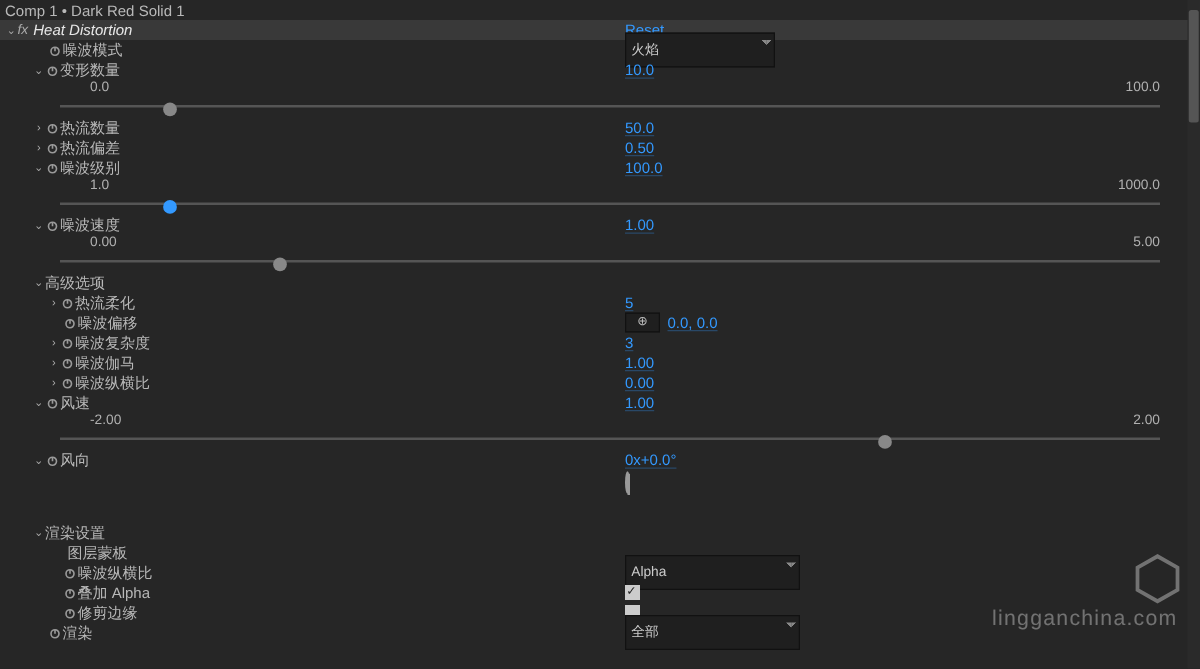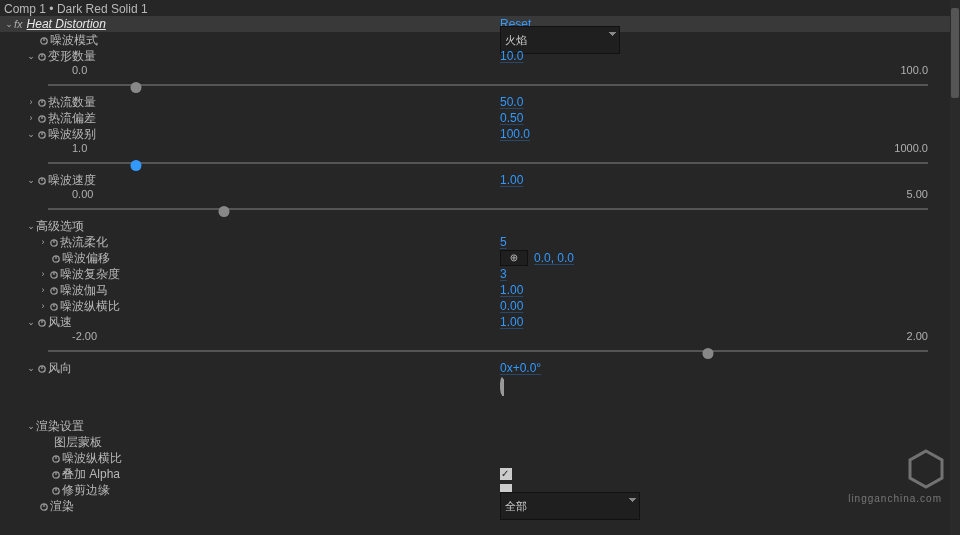--- a/index.html
+++ b/index.html
@@ -1,20 +1,20 @@
 <!DOCTYPE html>
 <html><head>
 <meta charset="utf-8">
 <style>
 * { margin:0; padding:0; box-sizing:border-box; font-family:"Segoe UI",Arial,sans-serif; }
 body { background:#262626; color:#b8b8b8; font-size:12px; width:960px; height:535px; overflow:hidden; position:relative; }
 .row { display:flex; align-items:center; height:16px; line-height:16px; padding-left:4px; }
 .title-row { color:#b8b8b8; padding:2px 4px; height:16px; }
 .effect-hdr { background:#393939; color:#e8e8e8; height:16px; display:flex; align-items:center; padding-left:4px; }
-.effect-hdr .name { font-style:italic; text-decoration:underline; }
+.effect-hdr .name { font-style:italic; }
 .tw { font-size:9px; display:inline-block; width:10px; text-align:center; color:#aaa; cursor:pointer; }
 .exp { font-size:9px; display:inline-block; width:10px; text-align:center; color:#aaa; cursor:pointer; }
 .sw { display:inline-block; width:12px; text-align:center; color:#999; position:relative; }
 .sw svg { vertical-align:middle; }
 .label { color:#b8b8b8; display:inline-block; }
 .val { color:#3399ff; cursor:pointer; text-decoration:underline; text-decoration-color:rgba(51,153,255,0.3); text-underline-offset:2px; }
 .left-col { display:inline-flex; align-items:center; }
 .right-col { position:absolute; left:500px; display:inline-flex; align-items:center; }
 .reset { color:#3399ff; cursor:pointer; }
 select { background:#1f1f1f; color:#ccc; border:1px solid #111; font-size:11px; height:28px; padding:0 18px 0 4px; appearance:none; -webkit-appearance:none; background-image:linear-gradient(45deg,transparent 50%,#888 50%),linear-gradient(135deg,#888 50%,transparent 50%); background-position:right 6px top 5px,right 2px top 5px; background-size:4px 4px,4px 4px; background-repeat:no-repeat; }
@@ -33,21 +33,21 @@
 .target-btn { width:28px; height:16px; background:#1f1f1f; border:1px solid #111; display:inline-flex; align-items:center; justify-content:center; color:#bbb; font-size:10px; margin-right:6px; cursor:pointer; }
 .angle-dial { width:34px; height:34px; border:2px solid #999; border-radius:50%; position:relative; }
 .angle-dial::after { content:""; position:absolute; left:50%; top:0; width:2px; height:17px; background:#999; transform-origin:bottom; }
 .ind22 { padding-left:22px; }
 .ind34 { padding-left:34px; }
 .ind46 { padding-left:46px; }
 .ind50 { padding-left:50px; }
 .fx { color:#aaa; font-style:italic; margin-right:4px; font-size:11px; }
 .watermark { position:absolute; right:18px; bottom:30px; opacity:.35; color:#fff; text-align:right; pointer-events:none; }
 .watermark .big { font-size:30px; font-weight:300; letter-spacing:2px; }
-.watermark .sm { font-size:10px; letter-spacing:1px; }
+.watermark .sm { font-size:17px; letter-spacing:1px; }
 .scrollbar { position:absolute; right:0; top:0; bottom:0; width:10px; background:#2a2a2a; }
 .scrollbar .sthumb { position:absolute; left:1px; right:1px; top:8px; height:90px; background:#555; border-radius:2px; cursor:pointer; }
 </style>
 </head>
 <body>
 
 <div class="title-row">
   <span>Comp 1 • Dark Red Solid 1</span>
 </div>
 
@@ -302,20 +302,23 @@
   </span>
 </div>
 
 <div class="row">
   <span class="left-col ind46">
     <span class="sw"><svg width="10" height="10">
           <circle cx="5" cy="5" r="3.2" fill="none" stroke="#999" stroke-width="1.3"></circle>
           <line x1="5" y1="5" x2="5" y2="2" stroke="#999" stroke-width="1.3"></line>
         </svg></span>
     <span class="label">噪波纵横比</span>
+  </span>
+  <span class="right-col">
+    <select class="sel-med"><option>Alpha</option></select>
   </span>
 </div>
 
 <div class="row">
   <span class="left-col ind46">
     <span class="sw"><svg width="10" height="10">
           <circle cx="5" cy="5" r="3.2" fill="none" stroke="#999" stroke-width="1.3"></circle>
           <line x1="5" y1="5" x2="5" y2="2" stroke="#999" stroke-width="1.3"></line>
         </svg></span>
     <span class="label">叠加 Alpha</span>

